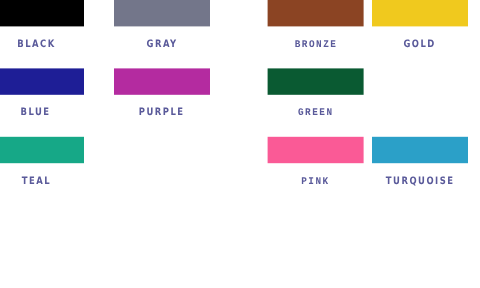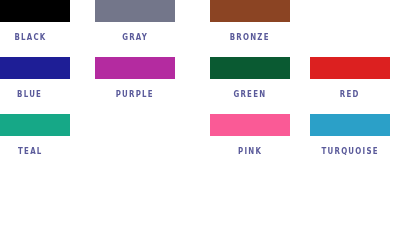--- a/index.html
+++ b/index.html
@@ -23,21 +23,21 @@
     width: 100px;
     height: 53px;
     display: flex;
     flex-direction: column;
     align-items: center;
   }
 
   
   .col-0 { left: -20px; }
   .col-1 { left:  85px; }
-  .col-2 { left: 200px; }
+  .col-2 { left: 213px; font-family: Liberation Mono, monospace; }
   .col-3 { left: 300px; }
 
   .row-0 { top:   0px; }
   .row-1 { top:  57px; }
   .row-2 { top: 114px; }
 
   .swatch-chip {
     width: 80px;
     height: 22px;
     margin: 0 auto;
@@ -72,40 +72,40 @@
   <div class="swatch-cell col-1 row-0">
     <div class="swatch-chip" style="background: rgb(115, 118, 138);"></div>
     <div class="swatch-label" style="color: rgb(90, 90, 154);">GRAY</div>
   </div>
 
   <div class="swatch-cell col-2 row-0">
     <div class="swatch-chip" style="background: rgb(139, 68, 35);"></div>
     <div class="swatch-label" style="color: rgb(90, 90, 154);">BRONZE</div>
   </div>
 
+  <div class="swatch-cell col-3 row-0">
+    <div class="swatch-chip" style="background: rgb(240, 201, 30);"></div>
+    <div class="swatch-label" style="color: rgb(90, 90, 154);">GOLD</div>
+  </div>
 
   <div class="swatch-cell col-0 row-1">
     <div class="swatch-chip" style="background: rgb(30, 30, 150);"></div>
     <div class="swatch-label" style="color: rgb(90, 90, 154);">BLUE</div>
   </div>
 
   <div class="swatch-cell col-2 row-1">
     <div class="swatch-chip" style="background: rgb(10, 90, 50);"></div>
     <div class="swatch-label" style="color: rgb(90, 90, 154);">GREEN</div>
   </div>
 
   <div class="swatch-cell col-1 row-1">
     <div class="swatch-chip" style="background: rgb(180, 43, 160);"></div>
     <div class="swatch-label" style="color: rgb(90, 90, 154);">PURPLE</div>
   </div>
 
-  <div class="swatch-cell col-3 row-1">
-    <div class="swatch-chip" style="background: rgb(220, 32, 32);"></div>
-    <div class="swatch-label" style="color: rgb(90, 90, 154);">RED</div>
-  </div>
 
   <div class="swatch-cell col-0 row-2">
     <div class="swatch-chip" style="background: rgb(22, 168, 135);"></div>
     <div class="swatch-label" style="color: rgb(90, 90, 154);">TEAL</div>
   </div>
 
 
   <div class="swatch-cell col-3 row-2">
     <div class="swatch-chip" style="background: rgb(43, 160, 200);"></div>
     <div class="swatch-label" style="color: rgb(90, 90, 154);">TURQUOISE</div>

